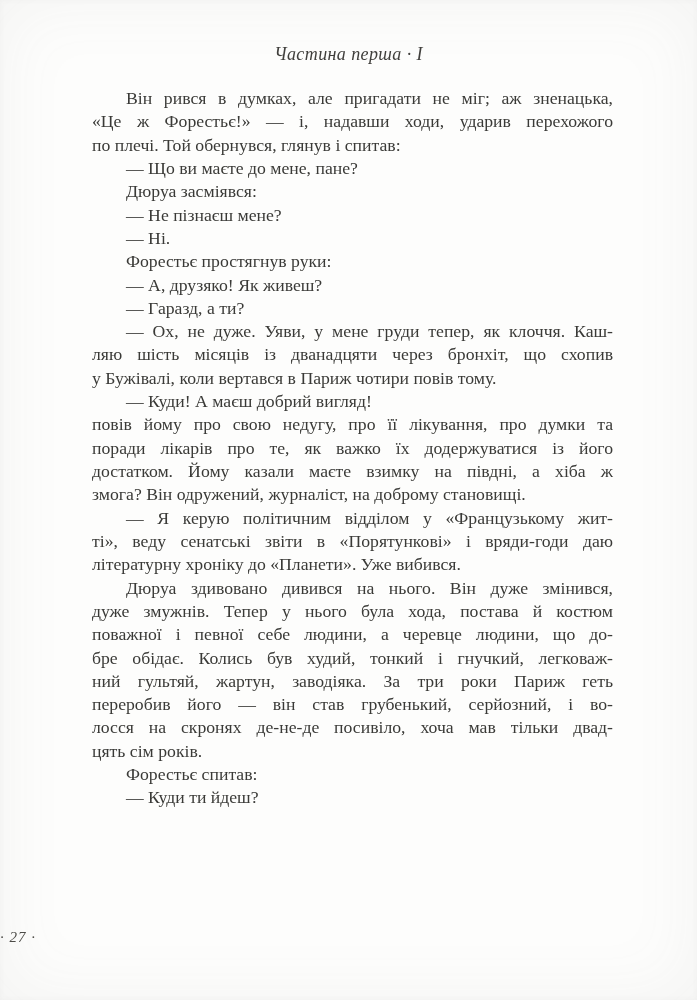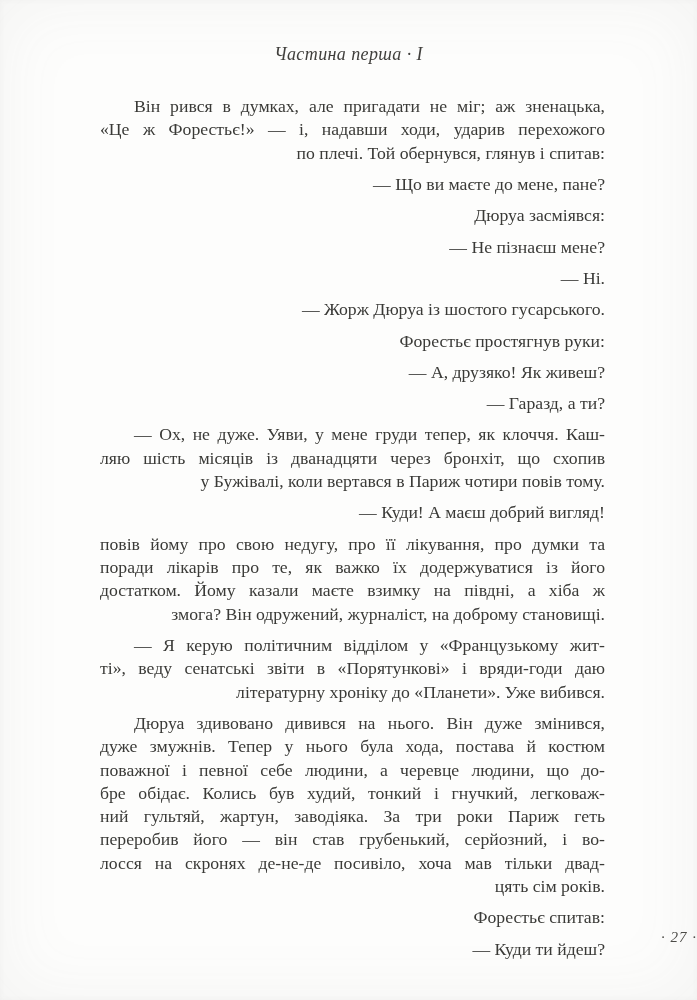--- a/index.html
+++ b/index.html
@@ -30,39 +30,39 @@
     letter-spacing: 0.4px;
   }
   .text-block {
     position: absolute;
     left: 92px;
     top: 87px;
     width: 521px;
     font-size: 17.7px;
     line-height: 23.32px;
   }
-  .paragraph { margin: 8px; }
+  .paragraph { margin: 0; }
   .ln {
-    text-align: right;
+    text-align: left;
     white-space: normal;
     text-justify: inter-word;
   }
   .ln.j {
     text-align: justify;
     text-align-last: justify;
   }
   .ln.first {
     text-indent: 34px;
   }
   .page-number {
     position: absolute;
     top: 929px;
     left: 0;
     width: 100%;
-    text-align: right;
+    text-align: left;
     font-style: italic;
     font-size: 15px;
     color: #4c4b47;
     letter-spacing: 1px;
   }
 </style>
 </head>
 <body>
 
 <div class="page">
@@ -78,23 +78,20 @@
         <div class="ln first">— Що ви маєте до мене, пане?</div>
       </div>
       <div class="paragraph">
         <div class="ln first">Дюруа засміявся:</div>
       </div>
       <div class="paragraph">
         <div class="ln first">— Не пізнаєш мене?</div>
       </div>
       <div class="paragraph">
         <div class="ln first">— Ні.</div>
-      </div>
-      <div class="paragraph">
-        <div class="ln first">— Жорж Дюруа із шостого гусарського.</div>
       </div>
       <div class="paragraph">
         <div class="ln first">Форестьє простягнув руки:</div>
       </div>
       <div class="paragraph">
         <div class="ln first">— А, друзяко! Як живеш?</div>
       </div>
       <div class="paragraph">
         <div class="ln first">— Гаразд, а ти?</div>
       </div>

